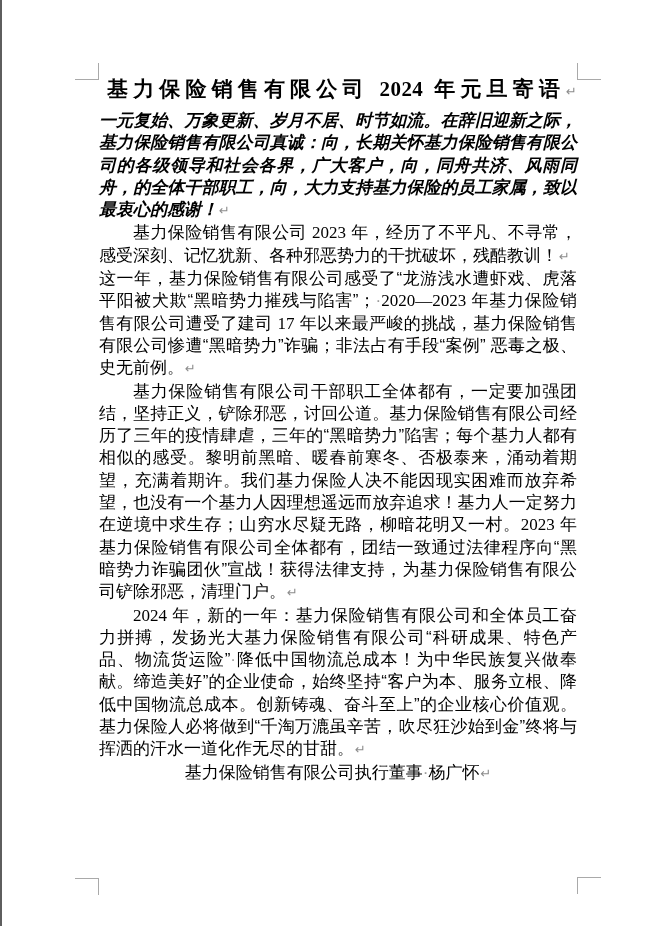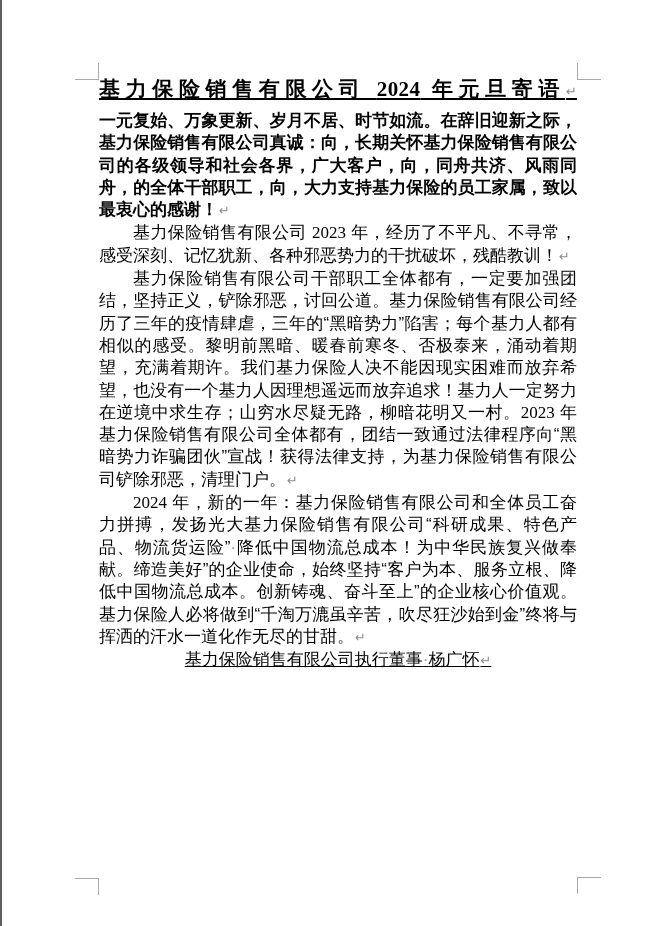--- a/index.html
+++ b/index.html
@@ -18,39 +18,38 @@
   }
   .crop { position:absolute; width:23px; height:16px; }
   .crop.tl { left:75px; top:63px;  border-right:1px solid #a9a9a9; border-bottom:1px solid #a9a9a9; }
   .crop.tr { left:577px; top:63px; border-left:1px solid #a9a9a9;  border-bottom:1px solid #a9a9a9; }
   .crop.bl { left:75px; top:878px; border-right:1px solid #a9a9a9; border-top:1px solid #a9a9a9; }
   .crop.br { left:577px; top:877px; border-left:1px solid #a9a9a9;  border-top:1px solid #a9a9a9; }
   .content {
     position:absolute; left:99px; top:74px; width:478px;
   }
   .title {
-    margin:0 0 3px 0;
+    margin:0 0 3px 8px;
     font-size:21px; line-height:30px;
     font-weight:700;
     letter-spacing:0.02em;
     text-align:justify;
     text-align-last:justify;
     white-space:nowrap-off;
-    text-decoration:underline;
   }
   .para {
     margin:0;
     font-size:17px;
     line-height:22.3px;
     text-align:justify;
     font-weight:400;
   }
-  .para.bold { font-weight:700; }
+  .para.bold { font-weight:700;font-style:italic; }
   .para.indent { text-indent:2em; }
-  .para.center { text-align:center; text-align-last:center;text-decoration:underline; }
+  .para.center { text-align:center; text-align-last:center; }
   .num { font-family:"Liberation Serif","DejaVu Serif",serif; }
   .sp-dot { color:#9a9a9a; }
   .pmark {
     color:#8c8c8c;
     font-size:13px;
     font-weight:400;
     font-family:"DejaVu Sans",sans-serif;
     letter-spacing:normal;
     padding-left:1px;
   }
@@ -68,20 +67,21 @@
   <div class="crop br"></div>
 
   <div class="content">
 
     <p class="title"><span class="ptext">基力保险销售有限公司 <span class="num">2024</span> 年元旦寄语</span><span class="pmark">↵</span></p>
 
     <p class="para bold"><span class="ptext">一元复始、万象更新、岁月不居、时节如流。在辞旧迎新之际，基力保险销售有限公司真诚：向，长期关怀基力保险销售有限公司的各级领导和社会各界，广大客户，向，同舟共济、风雨同舟，的全体干部职工，向，大力支持基力保险的员工家属，致以最衷心的感谢！</span><span class="pmark">↵</span></p>
 
     <p class="para indent"><span class="ptext">基力保险销售有限公司 <span class="num">2023</span> 年，经历了不平凡、不寻常，感受深刻、记忆犹新、各种邪恶势力的干扰破坏，残酷教训！</span><span class="pmark">↵</span></p>
 
+    <p class="para"><span class="ptext">这一年，基力保险销售有限公司感受了“龙游浅水遭虾戏、虎落平阳被犬欺“黑暗势力摧残与陷害”；<span class="sp-dot">·</span><span class="num">2020—2023</span> 年基力保险销售有限公司遭受了建司 <span class="num">17</span> 年以来最严峻的挑战，基力保险销售有限公司惨遭“黑暗势力”诈骗；非法占有手段“案例” 恶毒之极、史无前例。</span><span class="pmark">↵</span></p>
 
     <p class="para indent"><span class="ptext">基力保险销售有限公司干部职工全体都有，一定要加强团结，坚持正义，铲除邪恶，讨回公道。基力保险销售有限公司经历了三年的疫情肆虐，三年的“黑暗势力”陷害；每个基力人都有相似的感受。黎明前黑暗、暖春前寒冬、否极泰来，涌动着期望，充满着期许。我们基力保险人决不能因现实困难而放弃希望，也没有一个基力人因理想遥远而放弃追求！基力人一定努力在逆境中求生存；山穷水尽疑无路，柳暗花明又一村。<span class="num">2023</span> 年基力保险销售有限公司全体都有，团结一致通过法律程序向“黑暗势力诈骗团伙”宣战！获得法律支持，为基力保险销售有限公司铲除邪恶，清理门户。</span><span class="pmark">↵</span></p>
 
     <p class="para indent"><span class="ptext"><span class="num">2024</span> 年，新的一年：基力保险销售有限公司和全体员工奋力拼搏，发扬光大基力保险销售有限公司“科研成果、特色产品、物流货运险”<span class="sp-dot">·</span>降低中国物流总成本！为中华民族复兴做奉献。缔造美好”的企业使命，始终坚持“客户为本、服务立根、降低中国物流总成本。创新铸魂、奋斗至上”的企业核心价值观。基力保险人必将做到“千淘万漉虽辛苦，吹尽狂沙始到金”终将与挥洒的汗水一道化作无尽的甘甜。</span><span class="pmark">↵</span></p>
 
 
     <p class="para center"><span class="ptext">基力保险销售有限公司执行董事<span class="sp-dot">·</span>杨广怀</span><span class="pmark">↵</span></p>
 
 
   </div>

